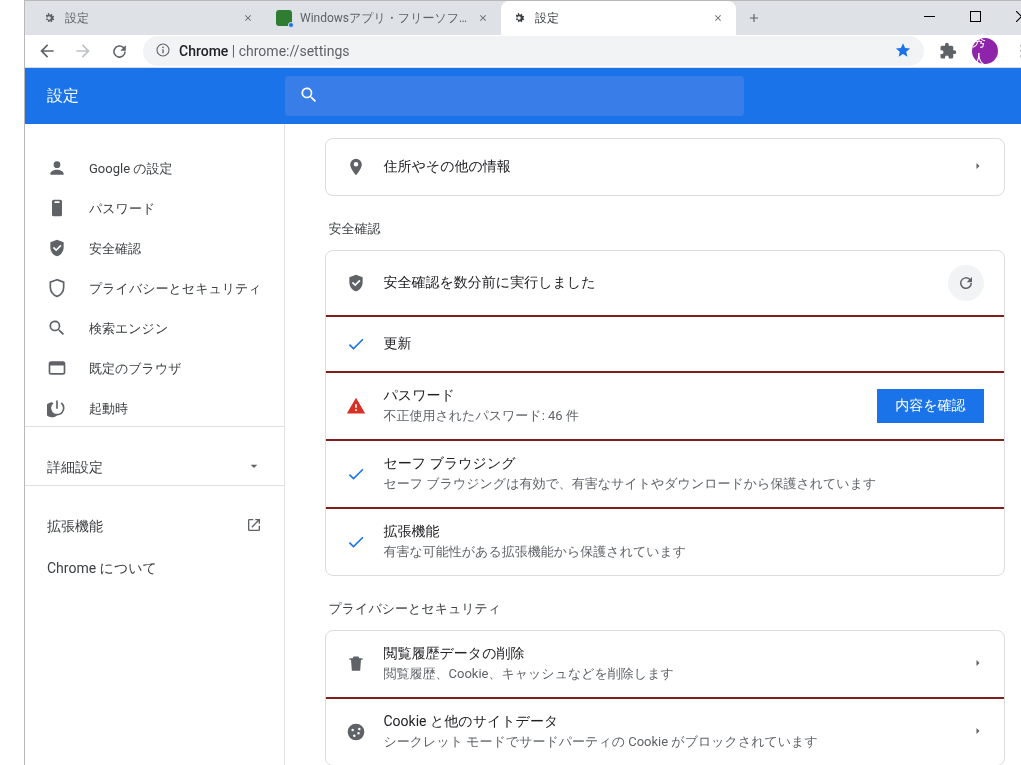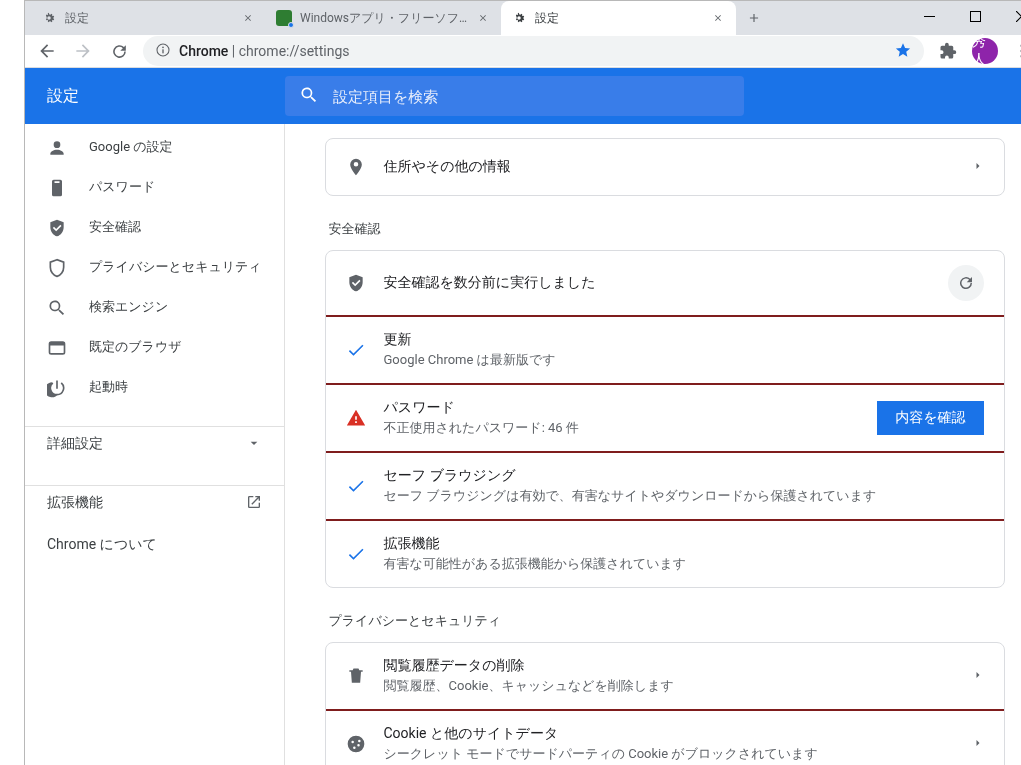--- a/index.html
+++ b/index.html
@@ -31,21 +31,21 @@
   .avatar { width:26px; height:26px; border-radius:50%; background:#8e24aa; color:#fff; display:flex; align-items:center; justify-content:center; font-size:14px; margin:0 4px;}
 
   .content { flex:1; display:flex; background:#fff; position:relative;}
   .header-bar { position:absolute; left:0; right:0; top:0; height:56px; background:#1a73e8; display:flex; align-items:center; z-index:2;}
   .header-title { width:260px; padding-left:22px; color:#fff; font-size:16px;}
   .header-search { flex:1; height:40px; background:#397de9; border-radius:4px; margin-right:300px; display:flex; align-items:center; padding:0 14px; gap:14px; color:#fff;}
   .header-search input { background:transparent; border:none; outline:none; color:#fff; font-size:15px; width:100%;}
   .header-search input::placeholder { color:#e8eefb; }
 
   .sidebar { width:260px; padding-top:70px; border-right:1px solid #e0e0e0; background:#fff; height:100%; overflow:hidden;}
-  .side-item { height:40px; display:flex; align-items:flex-start; padding-left:22px; gap:22px; color:#5f6368; font-size:13px; cursor:pointer;}
+  .side-item { height:40px; display:flex; align-items:flex-end; padding-left:22px; gap:22px; color:#5f6368; font-size:13px; cursor:pointer;}
   .side-item .ico { width:20px; height:20px; display:flex; align-items:center; justify-content:center;}
   .side-item .label { color:#3c4043;}
   .side-item.small { height:42px; font-size:14px; justify-content:space-between; padding-right:22px;}
   .side-sep { height:1px; background:#e0e0e0; margin:8px 0;}
 
   .main { flex:1; padding:70px 0 0 0; overflow-y:auto; background:#fff; position:relative;}
   .main-inner { max-width:680px; margin:0 auto; padding:0 0 40px 0;}
   .section-title { font-size:13px; color:#3c4043; font-weight:500; margin:24px 0 12px 4px;}
   .card { border:1px solid #dadce0; border-radius:8px; background:#fff; overflow:hidden;}
   .row { display:flex; align-items:center; padding:14px 20px; gap:18px; min-height:56px; border-top:2px solid #7f1d1d;}
@@ -180,21 +180,20 @@
   </div>
 
   <div class="content">
 
     <div class="header-bar">
       <div class="header-title">設定</div>
       <div class="header-search">
         <span><svg viewBox="0 0 24 24" width="20" height="20" fill="#fff">
               <path d="M15.5 14h-.8l-.3-.3a6.5 6.5 0 10-.7.7l.3.3v.8l5 5 1.5-1.5-5-5zM9.5 14a4.5 4.5 0 110-9 4.5 4.5 0 010 9z"></path>
             </svg></span>
-        <input placeholder="設定項目を検索" style="">
       </div>
     </div>
 
     <div class="sidebar">
       <div class="side-item">
           <span class="ico">
             <svg viewBox="0 0 24 24" width="20" height="20">
               <path d="M12 12a4 4 0 100-8 4 4 0 000 8zm0 2c-4 0-8 2-8 5v1h16v-1c0-3-4-5-8-5z"></path>
             </svg>
           </span>
@@ -305,21 +304,20 @@
               </div>
           </div>
           <div class="row">
             <span class="row-ico blue">
                 <svg viewBox="0 0 24 24" width="22" height="22">
                   <path d="M9 16.2l-4.2-4.2L3.4 13.4 9 19l12-12-1.4-1.4z"></path>
                 </svg>
               </span>
             <div class="row-body">
                 <div class="row-title">更新</div>
-                <div class="row-sub">Google Chrome は最新版です</div>
               </div>
           </div>
           <div class="row">
             <span class="row-ico red">
                 <svg viewBox="0 0 24 24" width="22" height="22">
                   <path d="M1 21h22L12 2 1 21zm12-3h-2v-2h2v2zm0-4h-2v-4h2v4z"></path>
                 </svg>
               </span>
             <div class="row-body">
                 <div class="row-title">パスワード</div>

